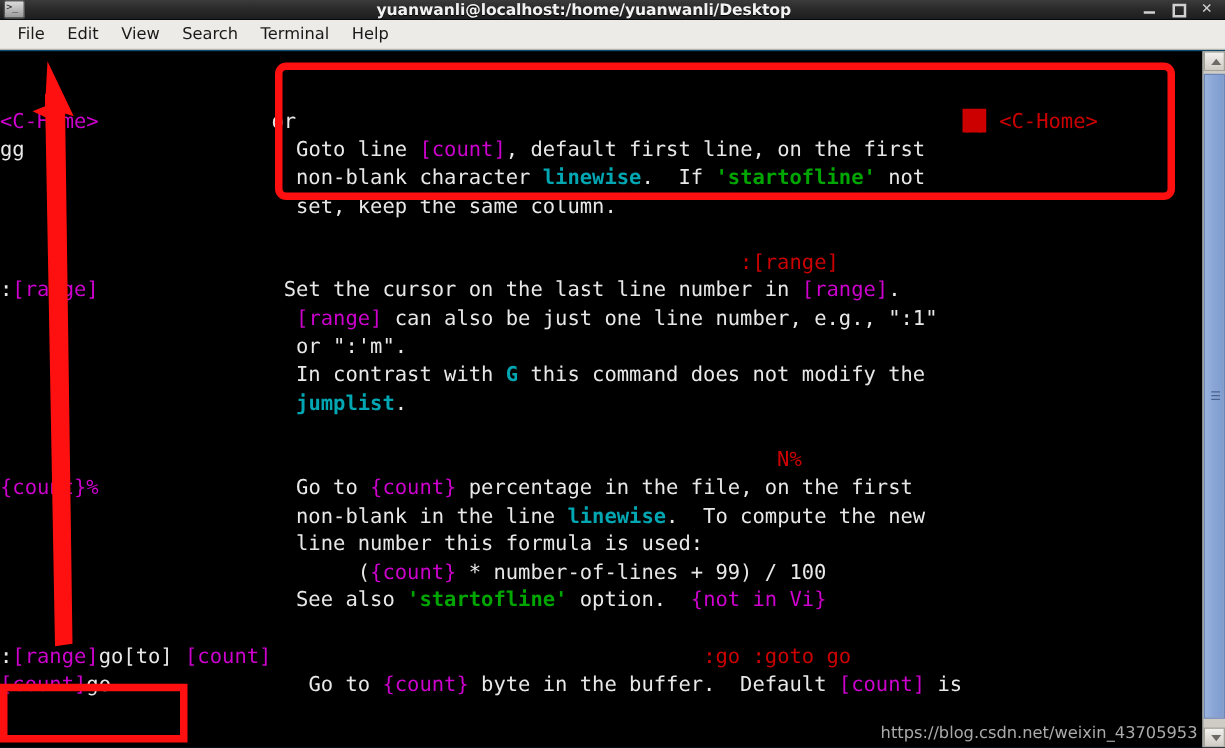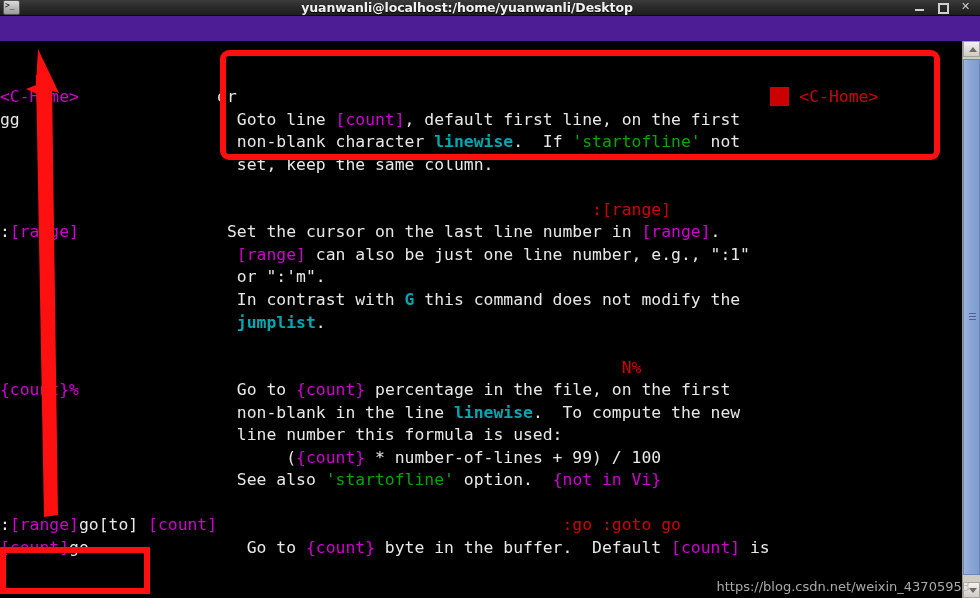--- a/index.html
+++ b/index.html
@@ -7,21 +7,21 @@
     background: #000;
   }
   body {
     width: 980px; height: 598px;
     overflow: hidden;
     font-family: "DejaVu Sans", sans-serif;
   }
   .window {
     position: relative;
     width: 980px; height: 598px;
-    background: #4c1d95;
+    background: #0c4a6e;
     overflow: hidden;
   }
 
   
   .titlebar {
     position: absolute; top: 0; left: 0;
     width: 980px; height: 16px;
     background: linear-gradient(to bottom, #3b3b3b 0%, #2b2b2b 45%, #1e1e1e 100%);
     display: flex; align-items: center;
     border-bottom: 1px solid #0a0a0a;
@@ -119,21 +119,21 @@
     white-space: pre;
   }
   .tline {
     height: 22.55px;
     white-space: pre;
     color: #e8e8e8;
   }
   .c-white   { color: #e8e8e8; }
   .c-magenta { color: #cd00cd; }
   .c-red     { color: #cd0000; }
-  .c-green   { color: #00a600; }
+  .c-green   { color: #00a600; font-weight: bold; }
   .c-cyan    { color: #00a6b2; font-weight: bold; }
   .cursor-blk{ background: #cd0000; color: #cd0000; }
 
   
   .scrollbar {
     position: absolute;
     top: 41px; right: 0;
     width: 18px; height: 557px;
     background: #d7d3cd;
     border-left: 1px solid #9d9a95;
@@ -202,21 +202,21 @@
   .anno-arrow {
     position: absolute;
     left: 0; top: 41px;
     width: 200px; height: 520px;
     pointer-events: none;
   }
 
   
   .watermark {
     position: absolute;
-    right: 10px; bottom: 4px;
+    right: 22px; bottom: 4px;
     color: #b9b9b9;
     font-family: "DejaVu Sans", sans-serif;
     font-size: 13px;
     opacity: 0.92;
     white-space: nowrap;
     pointer-events: none;
   }
 </style>
 </head>
 <body>
@@ -226,20 +226,28 @@
   <div class="titlebar">
     <div class="title-icon"></div>
     <div class="title-text">yuanwanli@localhost:/home/yuanwanli/Desktop</div>
     <div class="win-buttons">
       <div class="win-btn win-min"></div>
       <div class="win-btn win-max"></div>
       <div class="win-btn win-close"></div>
     </div>
   </div>
 
+  <div class="menubar">
+    <div class="menu-item">File</div>
+    <div class="menu-item">Edit</div>
+    <div class="menu-item">View</div>
+    <div class="menu-item">Search</div>
+    <div class="menu-item">Terminal</div>
+    <div class="menu-item">Help</div>
+  </div>
 
   <div class="terminal">
     <div id="vim-lines"><div class="tline"><span class="c-magenta">&lt;C-Home&gt;</span><span class="c-white">              or</span><span class="c-white">                                                      </span><span class="cursor-blk">gg</span><span class="c-red"> &lt;C-Home&gt;</span></div><div class="tline"><span class="c-white">gg</span><span class="c-white">                      Goto line </span><span class="c-magenta">[count]</span><span class="c-white">, default first line, on the first</span></div><div class="tline"><span class="c-white">                        non-blank character </span><span class="c-cyan">linewise</span><span class="c-white">.  If </span><span class="c-green">'startofline'</span><span class="c-white"> not</span></div><div class="tline"><span class="c-white">                        set, keep the same column.</span></div><div class="tline"><span class="c-white"></span></div><div class="tline"><span class="c-white">                                                            </span><span class="c-red">:[range]</span></div><div class="tline"><span class="c-white">:</span><span class="c-magenta">[range]</span><span class="c-white">               Set the cursor on the last line number in </span><span class="c-magenta">[range]</span><span class="c-white">.</span></div><div class="tline"><span class="c-white">                        </span><span class="c-magenta">[range]</span><span class="c-white"> can also be just one line number, e.g., ":1"</span></div><div class="tline"><span class="c-white">                        or ":'m".</span></div><div class="tline"><span class="c-white">                        In contrast with </span><span class="c-cyan">G</span><span class="c-white"> this command does not modify the</span></div><div class="tline"><span class="c-white">                        </span><span class="c-cyan">jumplist</span><span class="c-white">.</span></div><div class="tline"><span class="c-white"></span></div><div class="tline"><span class="c-white">                                                               </span><span class="c-red">N%</span></div><div class="tline"><span class="c-magenta">{count}%</span><span class="c-white">                Go to </span><span class="c-magenta">{count}</span><span class="c-white"> percentage in the file, on the first</span></div><div class="tline"><span class="c-white">                        non-blank in the line </span><span class="c-cyan">linewise</span><span class="c-white">.  To compute the new</span></div><div class="tline"><span class="c-white">                        line number this formula is used:</span></div><div class="tline"><span class="c-white">                             (</span><span class="c-magenta">{count}</span><span class="c-white"> * number-of-lines + 99) / 100</span></div><div class="tline"><span class="c-white">                        See also </span><span class="c-green">'startofline'</span><span class="c-white"> option.  </span><span class="c-magenta">{not in Vi}</span></div><div class="tline"><span class="c-white"></span></div><div class="tline"><span class="c-white">:</span><span class="c-magenta">[range]</span><span class="c-white">go[to] </span><span class="c-magenta">[count]</span><span class="c-white">                                   </span><span class="c-red">:go :goto go</span></div><div class="tline"><span class="c-magenta">[count]</span><span class="c-white">go                Go to </span><span class="c-magenta">{count}</span><span class="c-white"> byte in the buffer.  Default </span><span class="c-magenta">[count]</span><span class="c-white"> is</span></div></div>
     
     
     
     
   </div>
 
   <div class="scrollbar">

